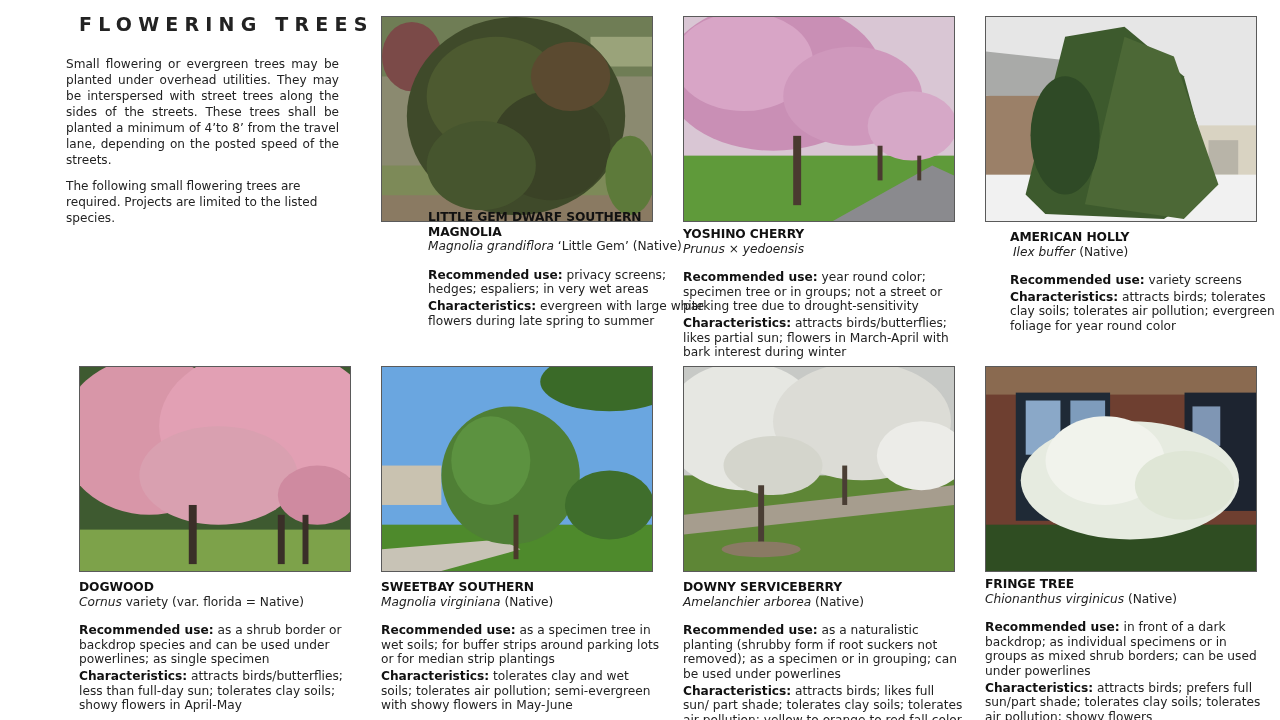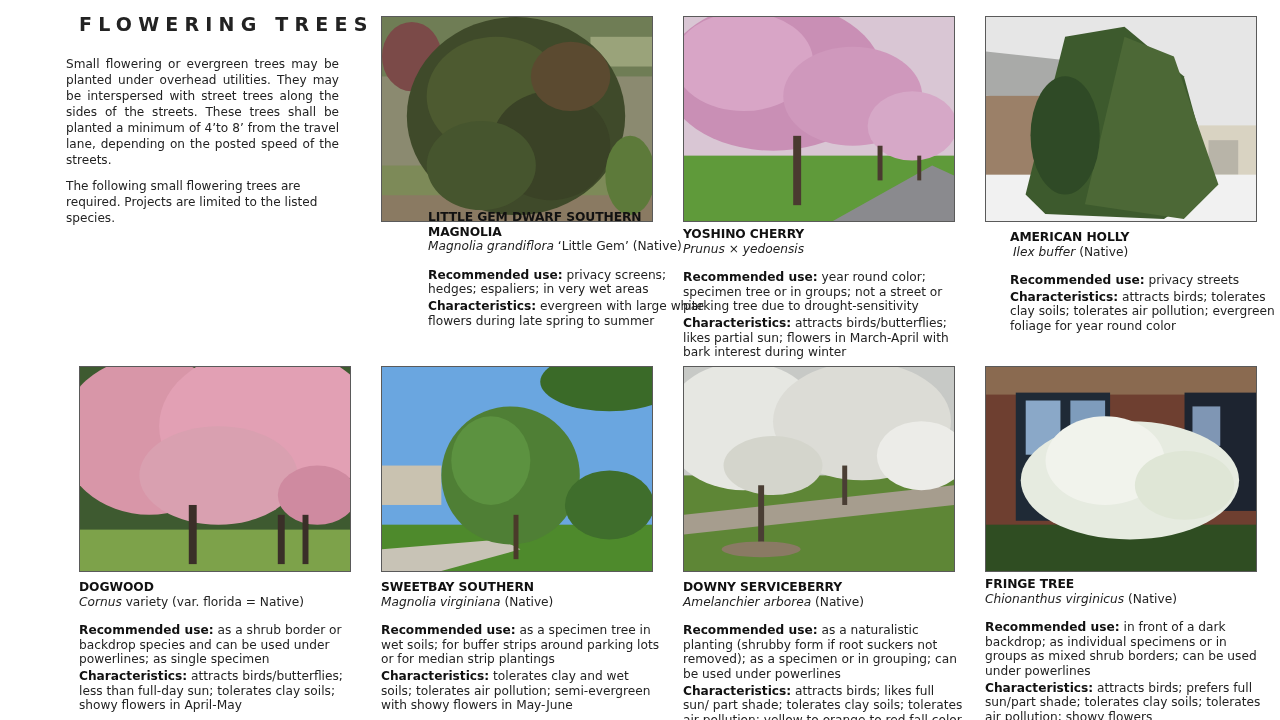--- a/index.html
+++ b/index.html
@@ -146,21 +146,21 @@
 <div class="card" style="left:683px; top:227px;">
   <div class="name">YOSHINO CHERRY</div>
   <div class="sci"><i>Prunus × yedoensis</i><span></span></div>
   <div class="row"><b>Recommended use:</b><span> year round color; specimen tree or in groups; not a street or parking tree due to drought-sensitivity</span></div>
   <div class="row"><b>Characteristics:</b><span> attracts birds/butterflies; likes partial sun; flowers in March-April with bark interest during winter</span></div>
 </div>
 
 <div class="card" style="left:985px; top:230px;margin-left:25px;">
   <div class="name">AMERICAN HOLLY</div>
   <div class="sci" style="padding-left:3px;"><i>Ilex buffer</i><span> (Native)</span></div>
-  <div class="row"><b>Recommended use:</b><span> privacy streets</span></div>
+  <div class="row"><b>Recommended use:</b><span> variety screens</span></div>
   <div class="row"><b>Characteristics:</b><span> attracts birds; tolerates clay soils; tolerates air pollution; evergreen foliage for year round color</span></div>
 </div>
 
 <div class="card" style="left:79px; top:580px;">
   <div class="name">DOGWOOD</div>
   <div class="sci"><i>Cornus</i><span> variety (var. florida = Native)</span></div>
   <div class="row"><b>Recommended use:</b><span> as a shrub border or backdrop species and can be used under powerlines; as single specimen</span></div>
   <div class="row"><b>Characteristics:</b><span> attracts birds/butterflies; less than full-day sun; tolerates clay soils; showy flowers in April-May</span></div>
 </div>
 

